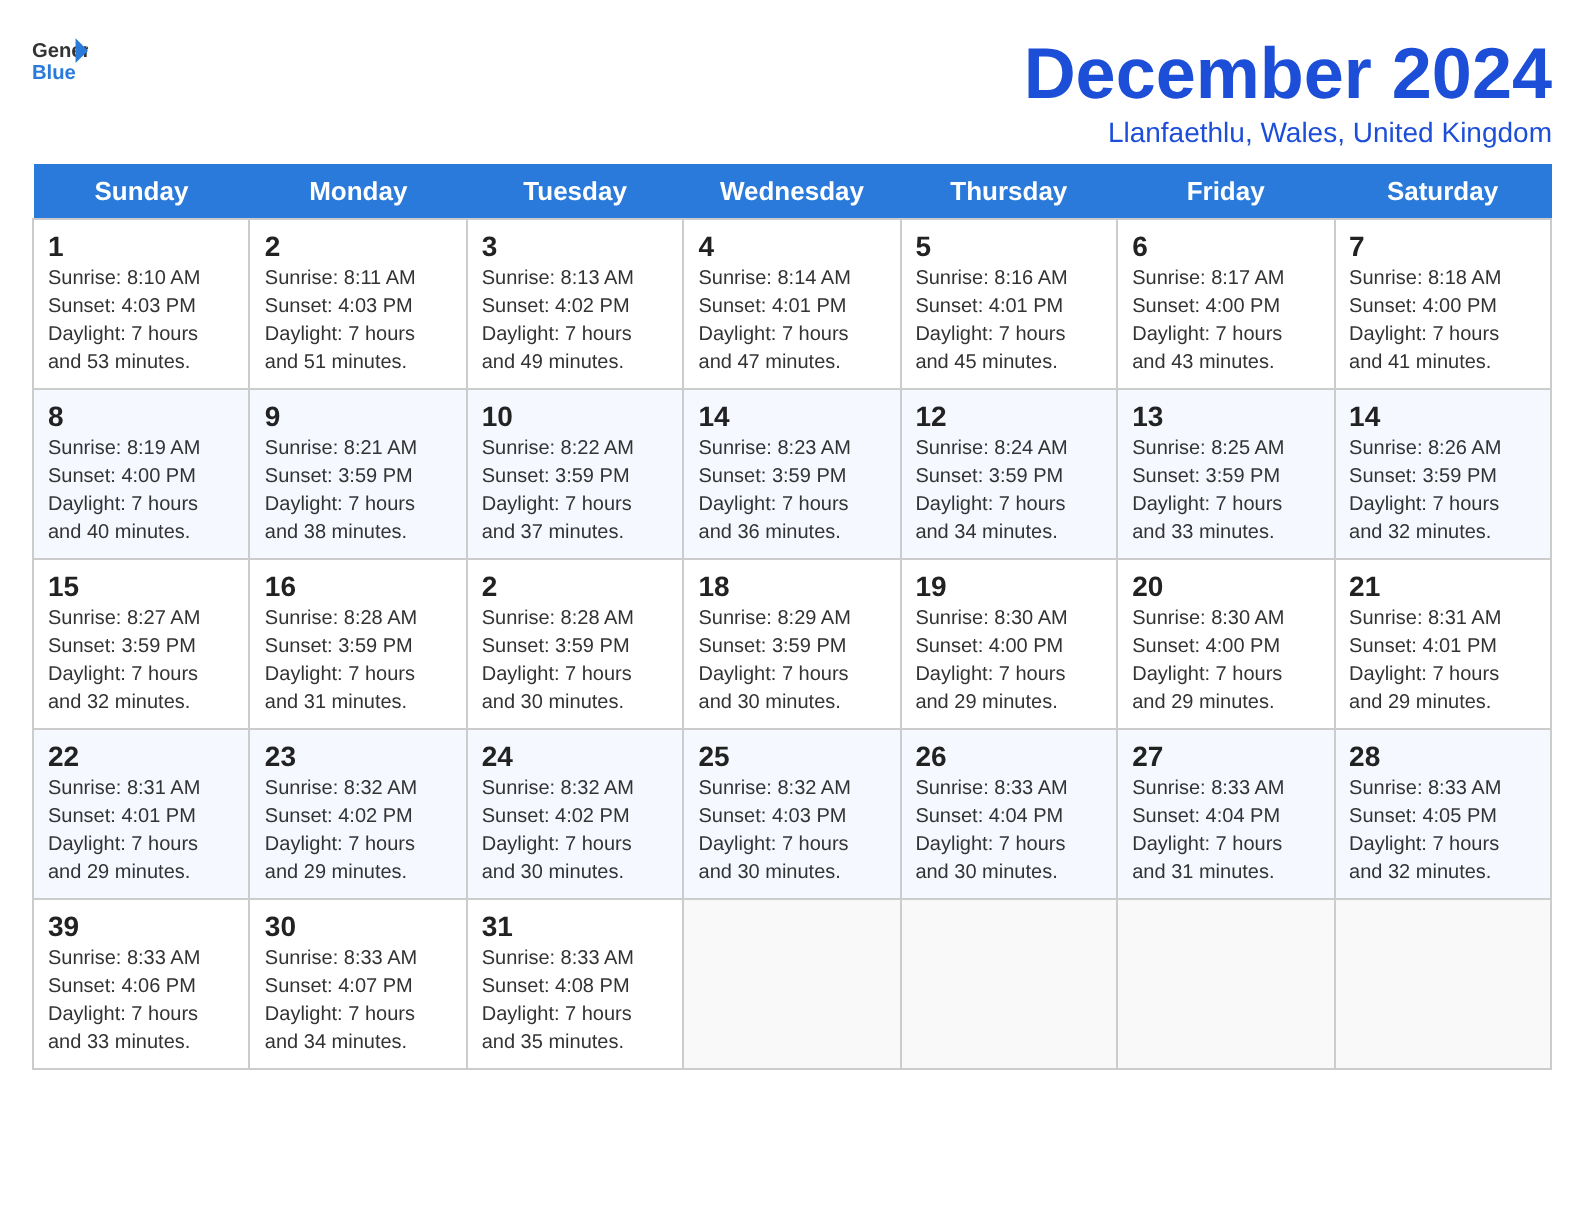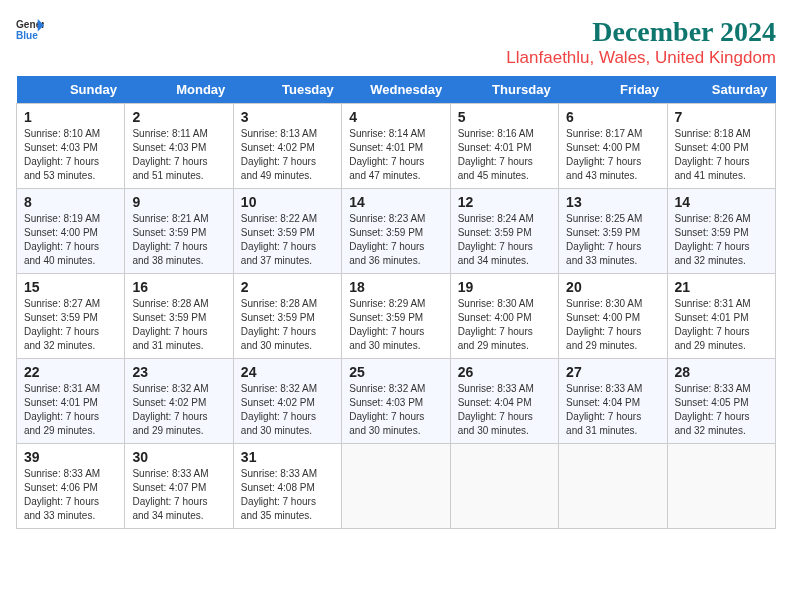--- a/index.html
+++ b/index.html
@@ -22,39 +22,38 @@
       gap: 4px;
     }
     .logo-icon {
       width: 28px;
       height: 28px;
     }
     .title-area {
       text-align: right;
     }
     .main-title {
-      font-size: 28px;
+      font-size: 36px;
       font-weight: bold;
-      color: #0f766e;
-      font-family: Liberation Serif, serif;
+      color: #1d4ed8;
     }
     .subtitle {
-      font-size: 17px;
-      color: #ef4444;
+      font-size: 14px;
+      color: #1d4ed8;
       margin-left: 36px;
     }
     table {
       width: 100%;
       border-collapse: collapse;
       font-size: 11px;
     }
     thead tr th {
       background-color: #2a7adb;
       color: #fff;
-      text-align: right;
+      text-align: center;
       padding: 6px 8px;
       font-size: 13px;
       font-weight: bold;
     }
     tbody tr td {
       border: 1px solid #ccc;
       vertical-align: top;
       padding: 5px 7px;
       width: 14.28%;
       height: 85px;

